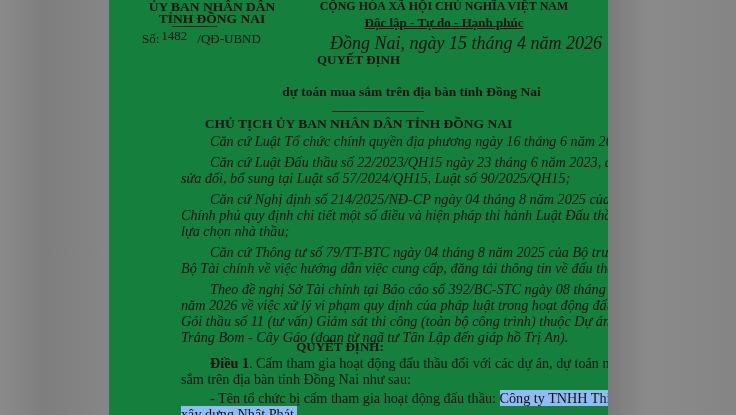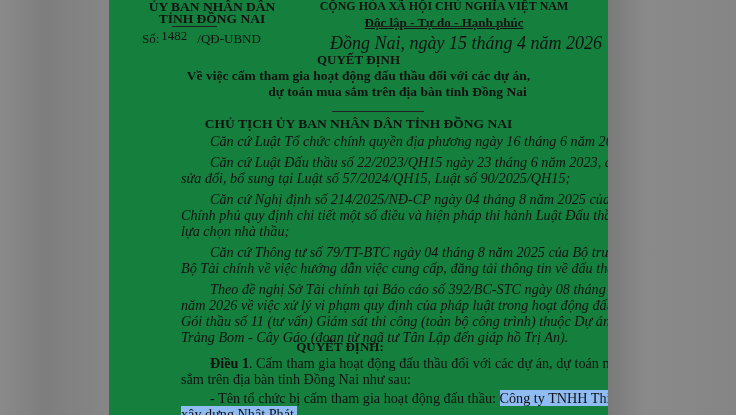--- a/index.html
+++ b/index.html
@@ -36,21 +36,21 @@
   .hdr-right-2 { top: 16px; font-size: 13px; font-weight: bold; text-decoration: underline; }
   .rule-right { position: absolute; left: 263px; top: 26px; width: 140px; border-top: 1px solid #222; }
 
   .so-line { left: 33px; top: 31px; font-size: 13px; }
   .so-num { position: relative; top: -3px; margin: 0 0 0 2px; }
   .so-suffix { margin-left: 10px; margin-top: 31px; }
   .date-line { left: 221px; top: 33px; font-size: 18px; font-style: italic; }
 
   .title-qd { left: 0; width: 499px; top: 52px; font-size: 13px; font-weight: bold; text-align: center; }
   .subj1 { left: 0; width: 499px; top: 68px; font-size: 13.5px; font-weight: bold; text-align: center; }
-  .subj2 { left: 2px; width: 499px; top: 84px; font-size: 13.5px; font-weight: bold; text-align: center; padding-left: 37px; }
+  .subj2 { left: 16px; width: 499px; top: 84px; font-size: 13.5px; font-weight: bold; text-align: center; padding-left: 37px; }
   .rule-mid { position: absolute; left: 223px; top: 111px; width: 92px; border-top: 1px solid #222; }
   .chairman { left: 0; width: 499px; top: 116px; font-size: 13.5px; font-weight: bold; text-align: center; }
 
   .para { left: 72px; font-size: 14.2px; font-style: italic; line-height: 17px; }
   .para-plain { left: 72px; font-size: 14.2px; line-height: 17px; }
   .ind { padding-left: 29px; }
 
   .qd2 { left: 0; width: 462px; top: 336px; font-size: 13px; font-weight: bold; text-align: center; }
 
   .hl { background: #8fbcf2; }
@@ -69,21 +69,20 @@
   <div class="abs so-line">
     <span>Số:</span><span class="so-num">1482</span><span class="so-suffix">/QĐ-UBND</span>
   </div>
 
   <div class="abs hdr-right hdr-right-1">CỘNG HÒA XÃ HỘI CHỦ NGHĨA VIỆT NAM</div>
   <div class="abs hdr-right hdr-right-2">Độc lập - Tự do - Hạnh phúc</div>
   <div class="rule-right"></div>
   <div class="abs date-line">Đồng Nai, ngày 15  tháng 4 năm 2026</div>
 
   <div class="abs title-qd">QUYẾT ĐỊNH</div>
-  <div class="abs subj1">Về việc cấm tham gia hoạt động đấu thầu đối với các dự án,</div>
   <div class="abs subj2">dự toán mua sắm trên địa bàn tỉnh Đồng Nai</div>
   <div class="rule-mid"></div>
   <div class="abs chairman">CHỦ TỊCH ỦY BAN NHÂN DÂN TỈNH ĐỒNG NAI</div>
 
   <div class="abs para ind" style="top:133px;">Căn cứ Luật Tổ chức chính quyền địa phương ngày 16 tháng 6 năm 2025;</div>
 
   <div class="abs para ind" style="top:154px;">Căn cứ Luật Đấu thầu số 22/2023/QH15 ngày 23 tháng 6 năm 2023, được</div>
   <div class="abs para" style="top:170px;">sửa đổi, bổ sung tại Luật số 57/2024/QH15, Luật số 90/2025/QH15;</div>
 
   <div class="abs para ind" style="top:191px;">Căn cứ Nghị định số 214/2025/NĐ-CP ngày 04 tháng 8 năm 2025 của</div>

